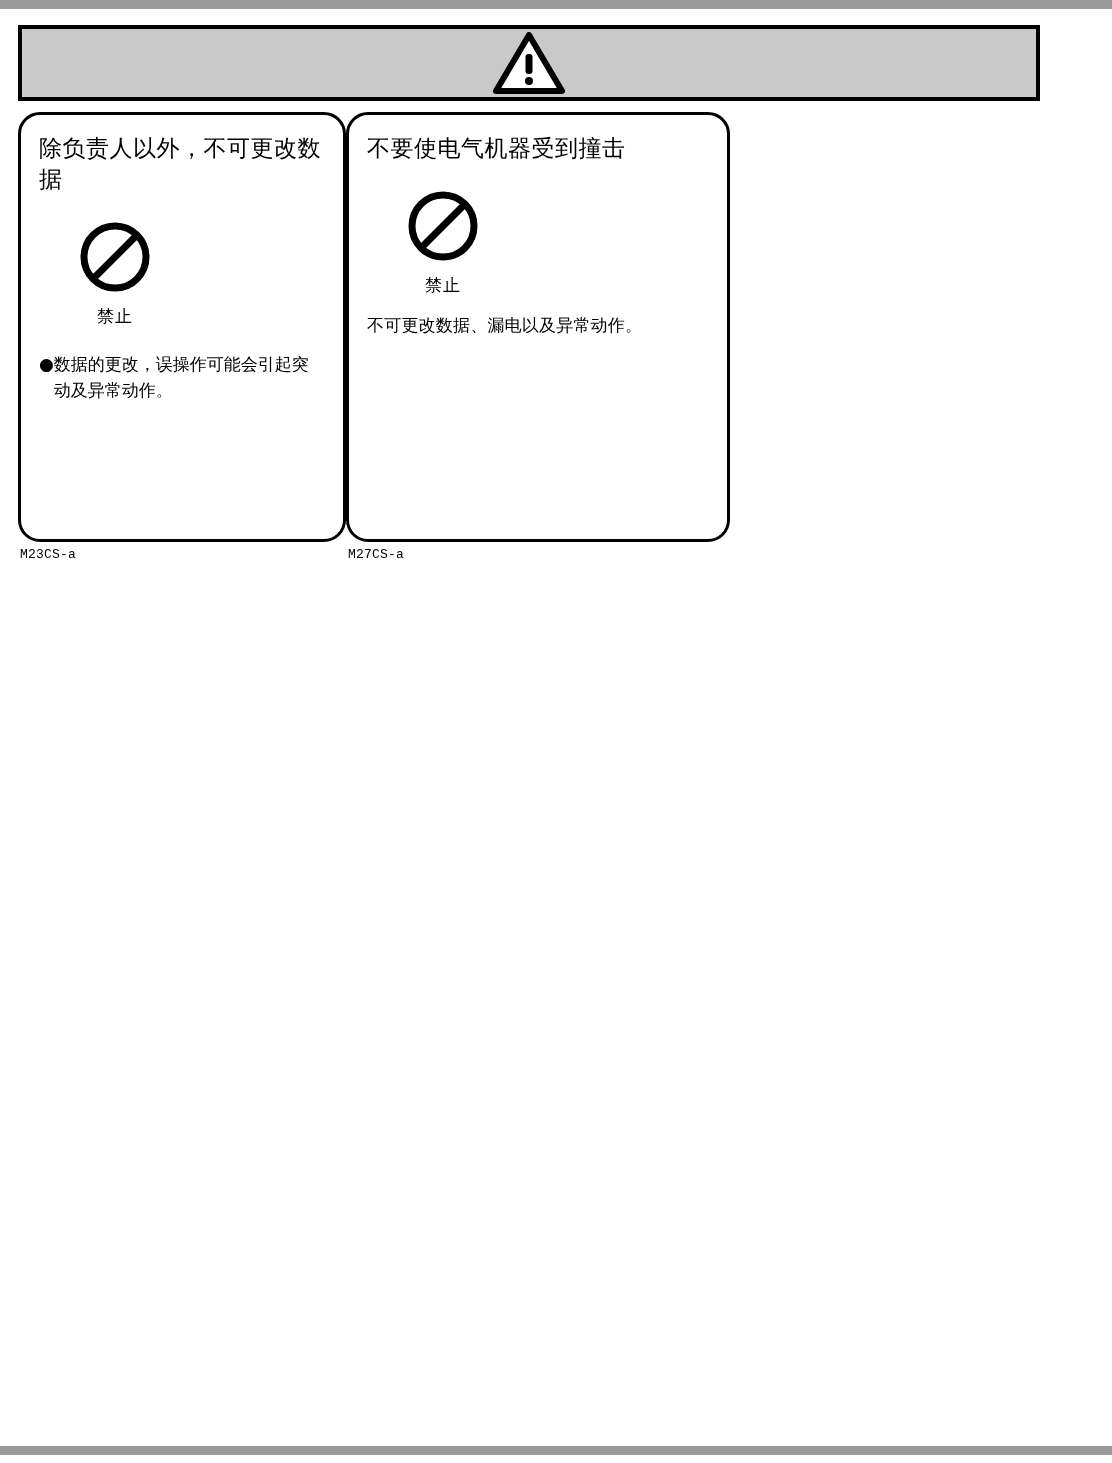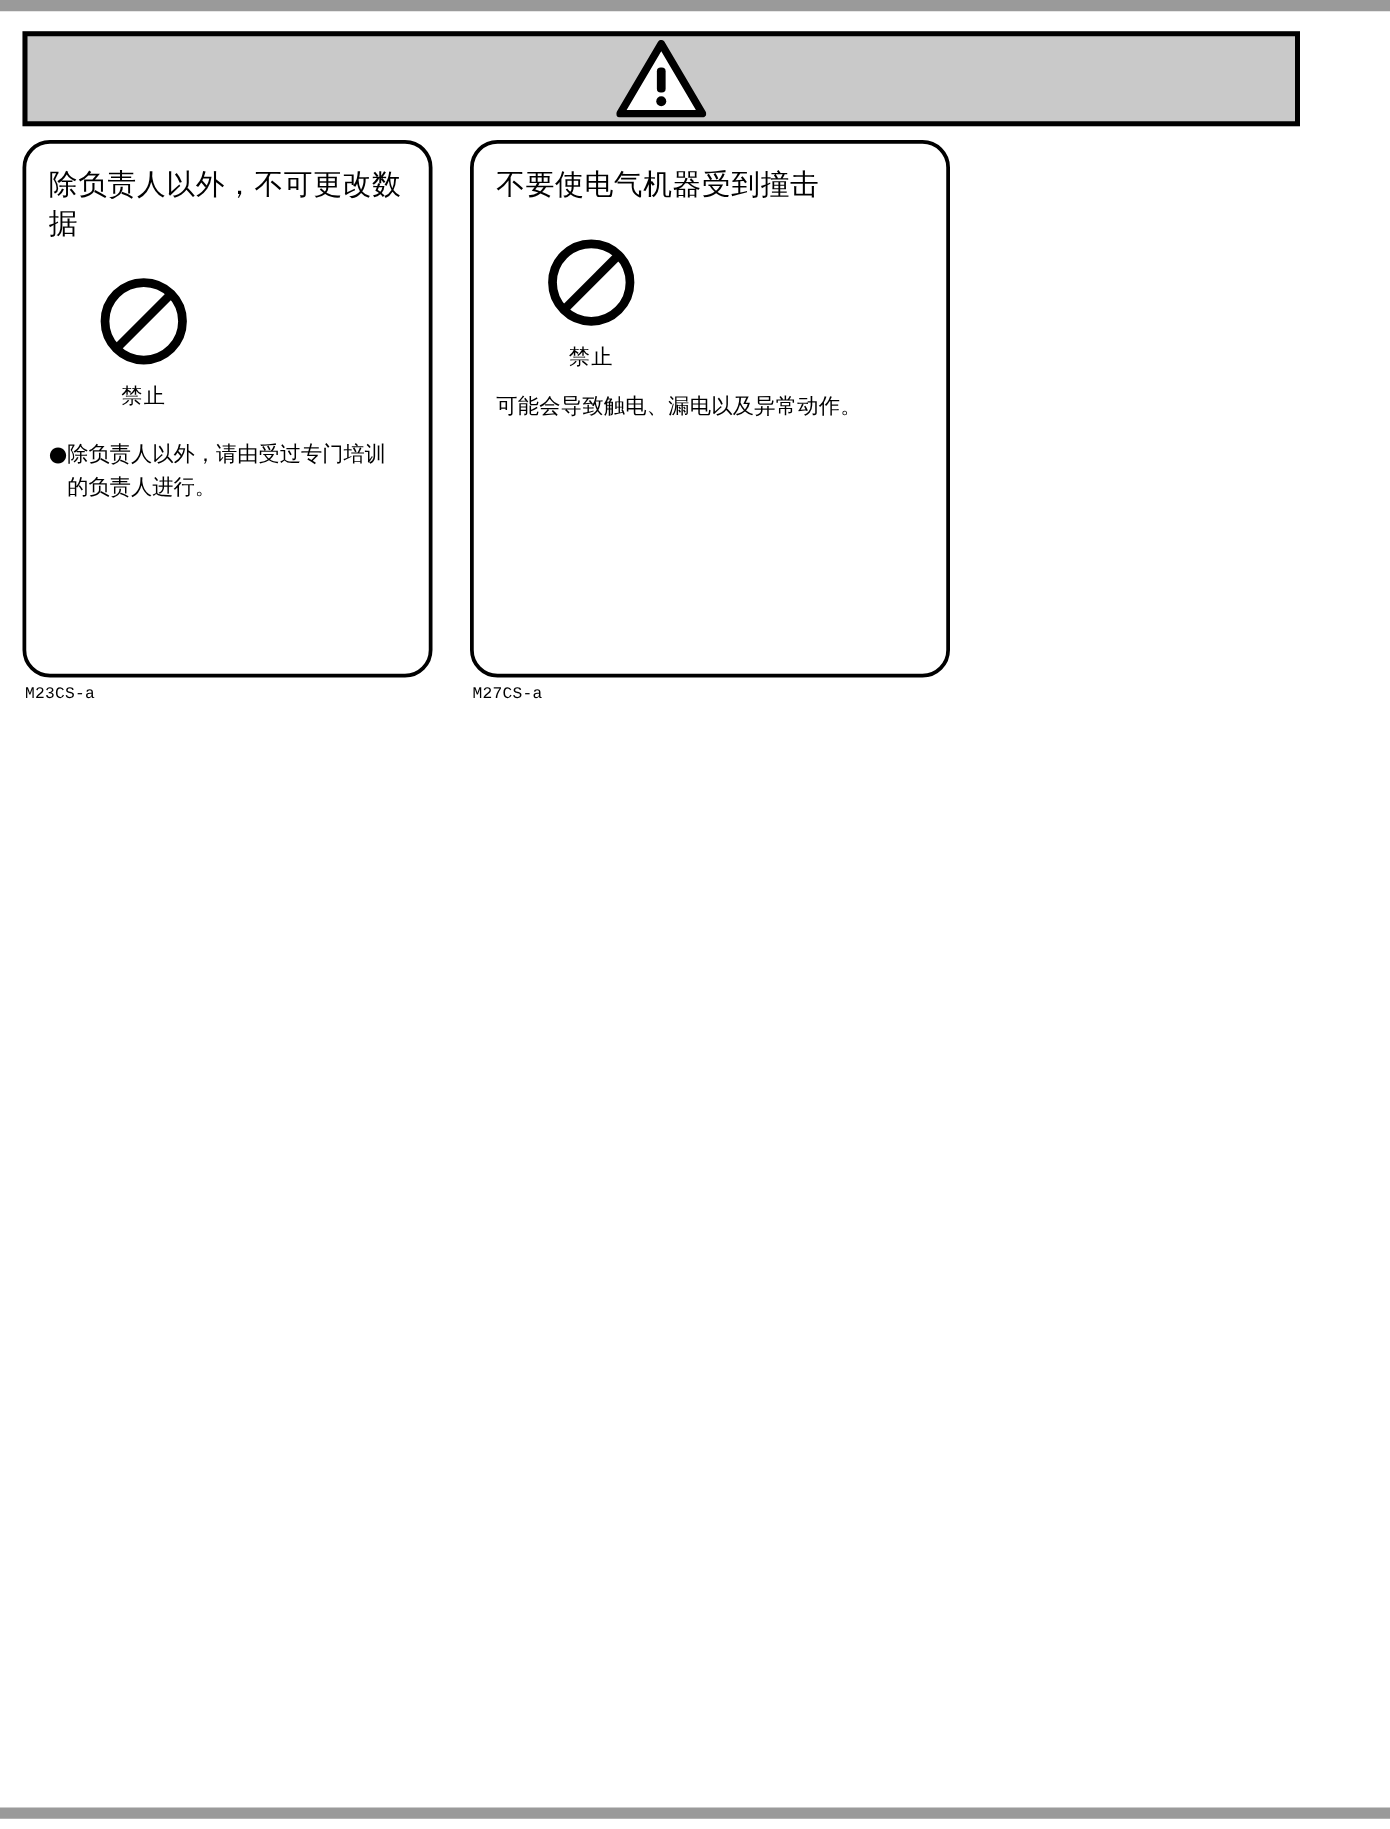--- a/index.html
+++ b/index.html
@@ -46,21 +46,20 @@
     width: 72px;
     height: 62px;
   }
 
   
   .cards {
     position: absolute;
     left: 18px;
     top: 112px;
     display: flex;
-    gap: 30px;
   }
   .card-wrap {
     display: flex;
     flex-direction: column;
   }
   .card {
     border: 3px solid #000000;
     border-radius: 22px;
     box-sizing: border-box;
     padding: 18px 18px 10px 18px;
@@ -152,40 +151,40 @@
             <circle cx="36" cy="36" r="31" fill="#ffffff" stroke="#000000" stroke-width="7"></circle>
             <line x1="14" y1="58" x2="58" y2="14" stroke="#000000" stroke-width="7"></line>
           </svg>
         </div>
         <div class="prohibit-label">禁止</div>
       </div>
 
 
       <div class="card-bullet">
         <span class="dot">●</span>
-        <span class="btext">除负责人以外，请由受过专门培训的负责人进行。</span>
+        <span class="btext">数据的更改，误操作可能会引起突动及异常动作。</span>
       </div>
     </div>
     <div class="card-code">M23CS-a</div>
   </div>
 
   <div class="card-wrap">
     <div class="card card-2">
       <div class="card-title">不要使电气机器受到撞击</div>
 
       <div class="prohibit-block">
         <div class="prohibit-circle">
           <svg width="72" height="72" viewBox="0 0 72 72" xmlns="http://www.w3.org/2000/svg">
             <circle cx="36" cy="36" r="31" fill="#ffffff" stroke="#000000" stroke-width="7"></circle>
             <line x1="14" y1="58" x2="58" y2="14" stroke="#000000" stroke-width="7"></line>
           </svg>
         </div>
         <div class="prohibit-label">禁止</div>
       </div>
 
-      <div class="card-body">可能会导致触电、漏电以及异常动作。</div>
+      <div class="card-body">不可更改数据、漏电以及异常动作。</div>
     </div>
     <div class="card-code">M27CS-a</div>
   </div>
 
 </div>
 
 <div class="page-rule bottom"></div>
 
 </body></html>

